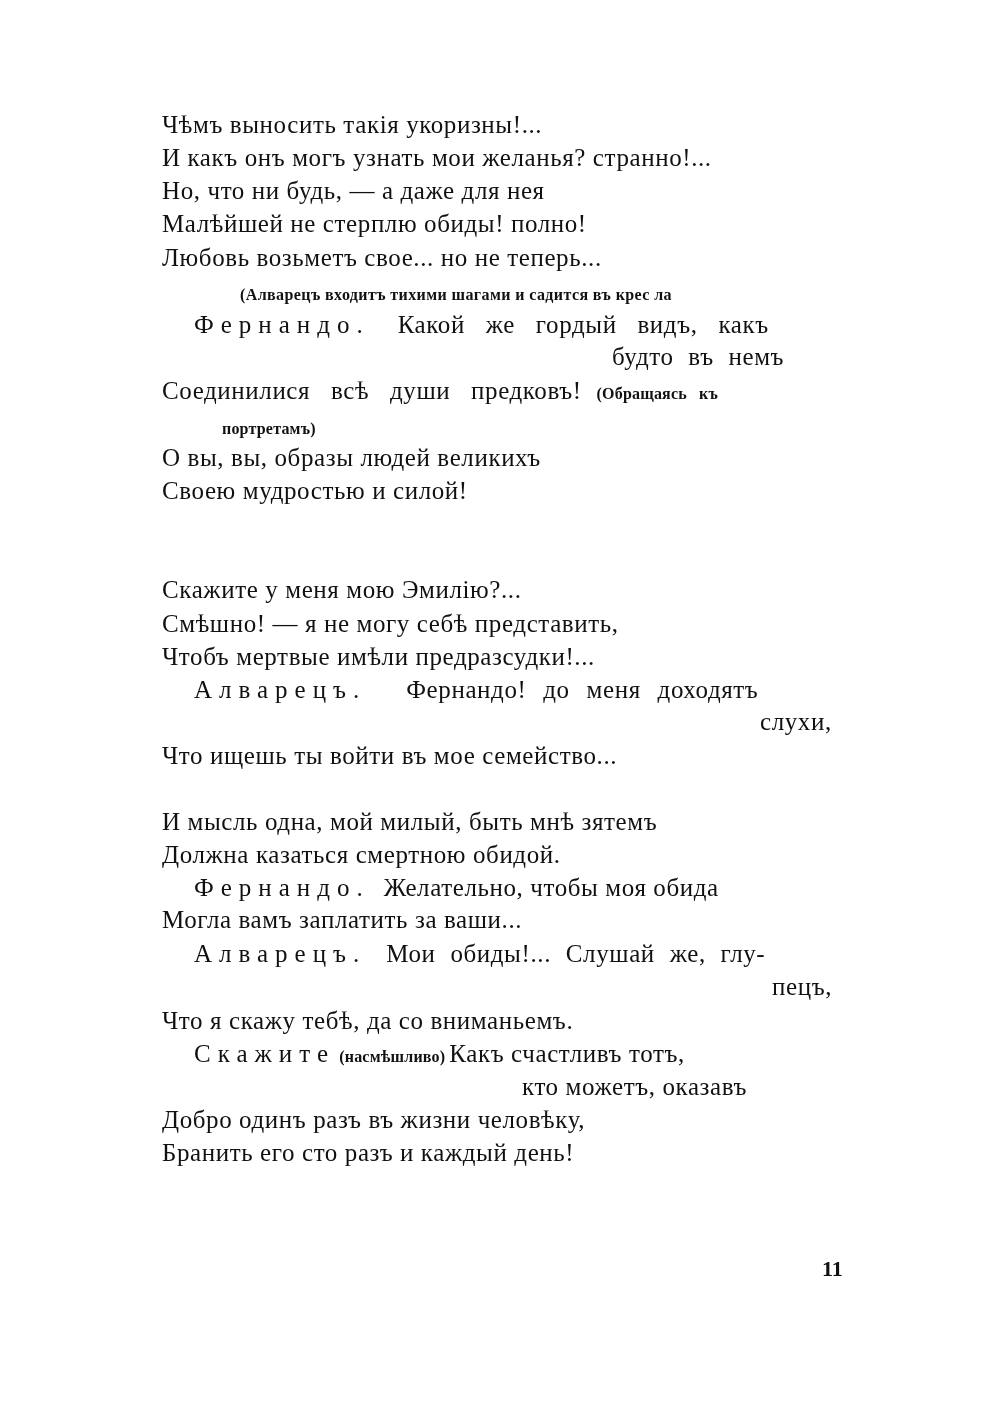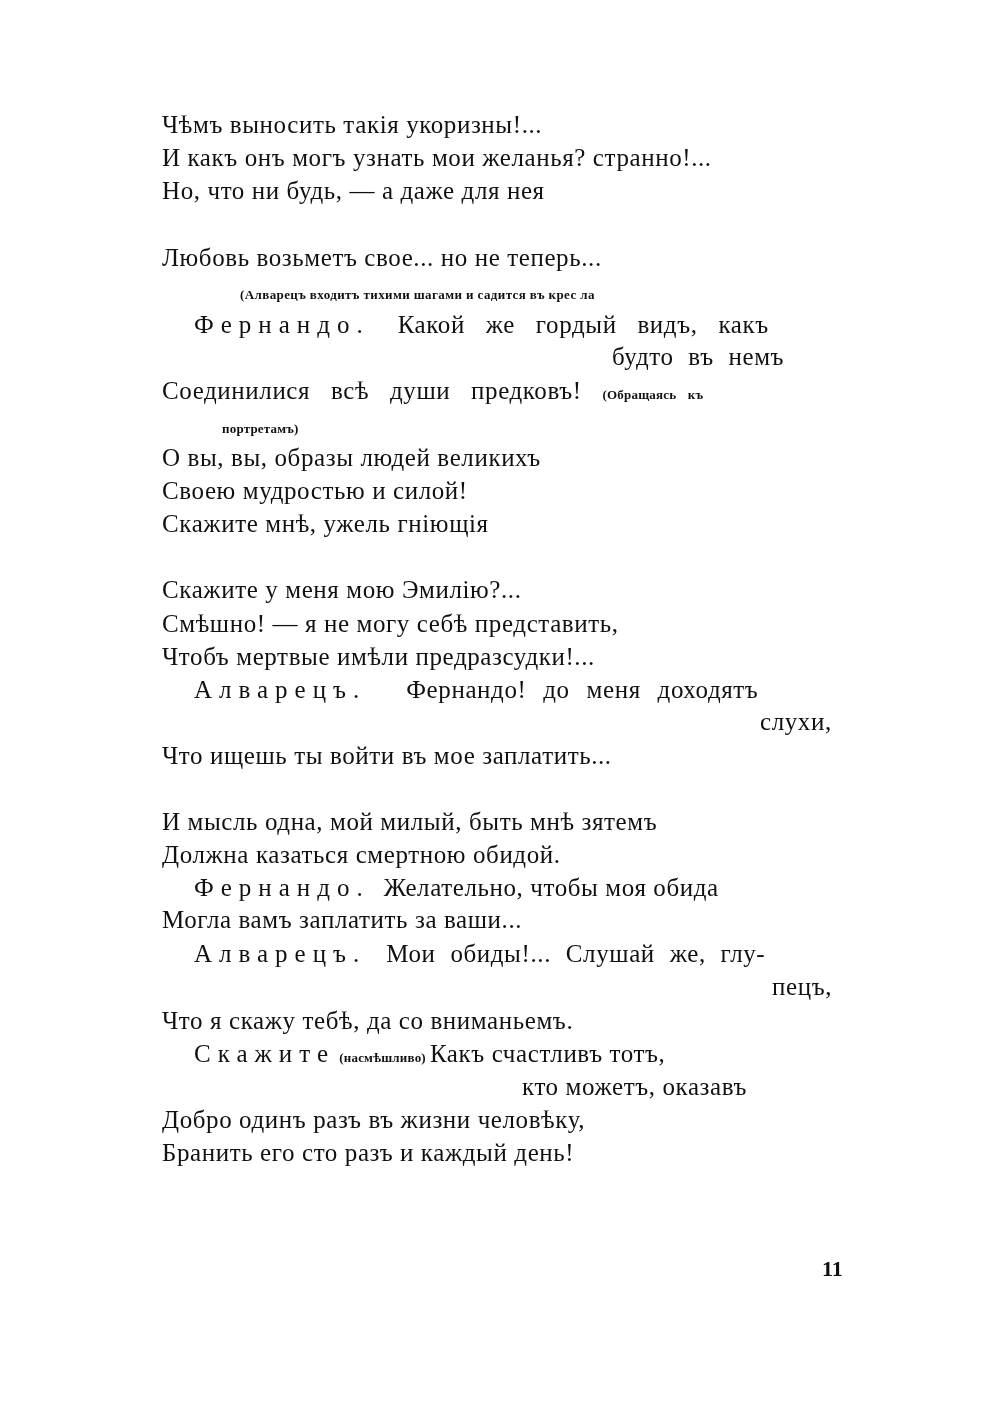--- a/index.html
+++ b/index.html
@@ -5,59 +5,59 @@
   html, body { margin: 0; padding: 0; background: #ffffff; }
   body { width: 1000px; height: 1418px; position: relative; overflow: hidden;
          font-family: "Liberation Serif", "DejaVu Serif", serif; color: #111111; }
   .page { position: absolute; left: 0; top: 0; width: 1000px; height: 1418px; }
   .line { position: absolute; white-space: nowrap; font-size: 25px; line-height: 30px;
           letter-spacing: 0.6px; }
   .l { left: 162px; }
   .ind { left: 194px; }
   .spk { letter-spacing: 7px; }
   .spk-sep { display: inline-block; width: 28px; }
-  .dir { font-size: 13px; font-weight: bold; letter-spacing: 0.2px; }
+  .dir { font-size: 16px; font-weight: bold; letter-spacing: 0.2px; }
   .pagenum { position: absolute; left: 822px; top: 1256px; font-size: 22px; font-weight: bold; }
 </style>
 </head>
 <body>
 
 <div class="page">
 
   <div class="line l" style="top:110px">Чѣмъ выносить такія укоризны!...</div>
   <div class="line l" style="top:143px">И какъ онъ могъ узнать мои желанья? странно!...</div>
   <div class="line l" style="top:176px">Но, что ни будь, — а даже для нея</div>
+  <div class="line l" style="top:209px">Малѣйшей не стерплю обиды! полно!</div>
   <div class="line l" style="top:243px">Любовь возьметъ свое... но не теперь...</div>
 
   <div class="line dir" style="left:240px; top:280px; letter-spacing:0.4px">(Алварецъ входитъ тихими шагами и садится въ крес ла</div>
 
   <div class="line ind" style="top:310px">
     <span class="spk">Фернандо.</span><span class="spk-sep"></span><span style="word-spacing:14px">Какой же гордый видъ, какъ</span>
   </div>
   <div class="line" style="left:612px; top:342px; word-spacing:8px">будто въ немъ</div>
 
   <div class="line l" style="top:376px">
     <span style="word-spacing:14px">Соединилися всѣ души предковъ!</span>
-    <span class="dir" style="margin-left:14px; word-spacing:8px">(Обращаясь къ</span>
+    <span class="dir" style="margin-left:8px; word-spacing:8px">(Обращаясь къ</span>
   </div>
   <div class="line dir" style="left:222px; top:414px">портретамъ)</div>
 
   <div class="line l" style="top:443px">О вы, вы, образы людей великихъ</div>
   <div class="line l" style="top:476px">Своею мудростью и силой!</div>
-  <div class="line l" style="top:509px">Скажите мнѣ, ужель гніющія</div>
   <div class="line l" style="top:575px">Скажите у меня мою Эмилію?...</div>
   <div class="line l" style="top:609px">Смѣшно! — я не могу себѣ представить,</div>
   <div class="line l" style="top:642px">Чтобъ мертвые имѣли предразсудки!...</div>
 
   <div class="line ind" style="top:675px">
     <span class="spk">Алварецъ.</span><span class="spk-sep" style="width:40px"></span><span style="word-spacing:10px">Фернандо! до меня доходятъ</span>
   </div>
   <div class="line" style="left:760px; top:707px">слухи,</div>
 
-  <div class="line l" style="top:741px">Что ищешь ты войти въ мое заплатить...</div>
+  <div class="line l" style="top:741px">Что ищешь ты войти въ мое семейство...</div>
   <div class="line l" style="top:807px">И мысль одна, мой милый, быть мнѣ зятемъ</div>
   <div class="line l" style="top:840px">Должна казаться смертною обидой.</div>
 
   <div class="line ind" style="top:873px">
     <span class="spk">Фернандо.</span><span class="spk-sep" style="width:14px"></span><span>Желательно, чтобы моя обида</span>
   </div>
   <div class="line l" style="top:905px">Могла вамъ заплатить за ваши...</div>
 
   <div class="line ind" style="top:939px">
     <span class="spk">Алварецъ.</span><span class="spk-sep" style="width:20px"></span><span style="word-spacing:8px">Мои обиды!... Слушай же, глу-</span>

